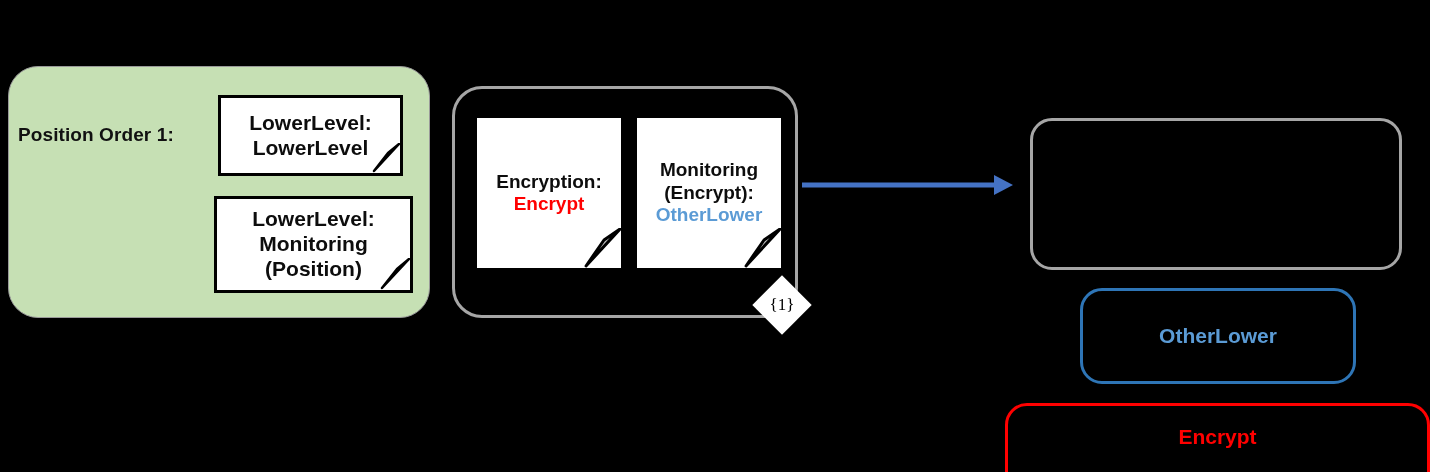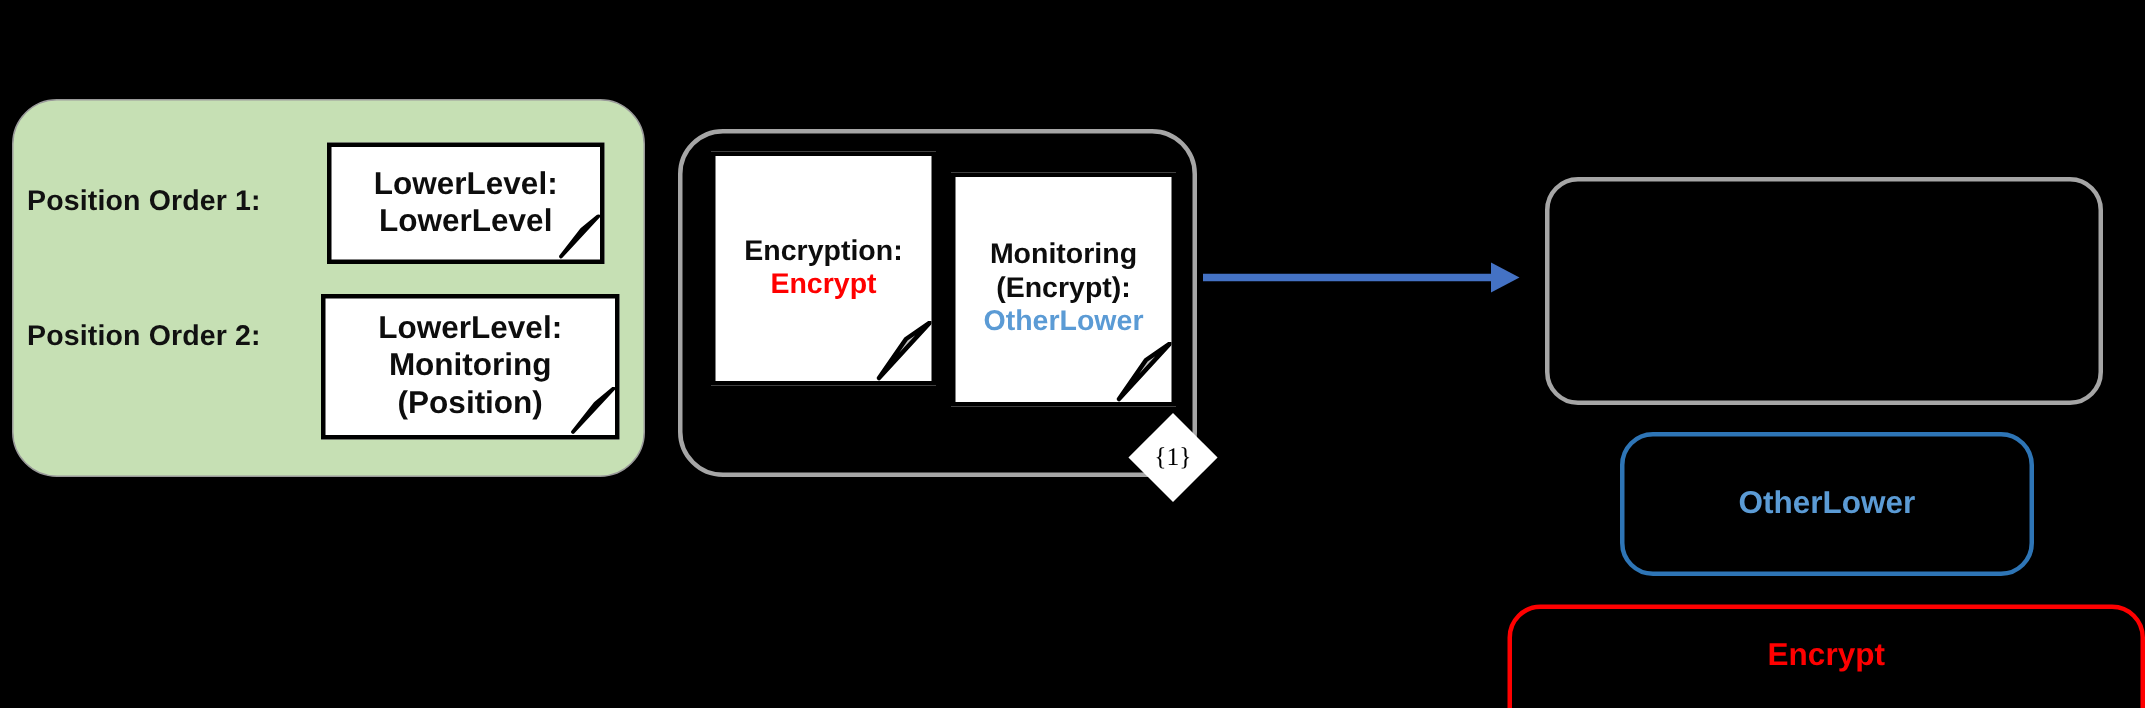--- a/index.html
+++ b/index.html
@@ -86,21 +86,21 @@
     top: 86px;
     width: 346px;
     height: 232px;
     border: 3px solid #A6A6A6;
     border-radius: 30px;
     box-sizing: border-box;
     background: transparent;
   }
 
   #note-encryption {
-    left: 474px; top: 101px; width: 150px; height: 156px;
+    left: 474px; top: 115px; width: 150px; height: 156px;
     border: 3px solid #000000;
   }
   #note-monitoring {
     left: 634px; top: 115px; width: 150px; height: 156px;
     border: 3px solid #000000;
   }
   #note-encryption .note-text,
   #note-monitoring .note-text {
     font-size: 19px; font-weight: bold; color: #0D0D0D;
   }
@@ -173,21 +173,20 @@
 </style>
 </head>
 <body>
 
 <div id="stage">
 
   <div class="green-panel"></div>
 
   <div class="order-label" id="order-label-1">Position Order 1:</div>
 
-  <div class="order-label" id="order-label-2">Position Order 2:</div>
 
   <div class="note" id="note-lowerlevel-encryption">
     <div class="note-text">
       <span>LowerLevel:</span><br>
       <span>LowerLevel</span>
     </div>
     <svg class="note-fold" width="34" height="30" viewBox="0 0 34 30">
       <polygon points="33,0 33,29 4,29" fill="#FFFFFF" stroke="none"></polygon>
       <polygon points="33,1 8,28 22,10" fill="#BFBFBF" stroke="#000000" stroke-width="2.5" stroke-linejoin="round"></polygon>
     </svg>

